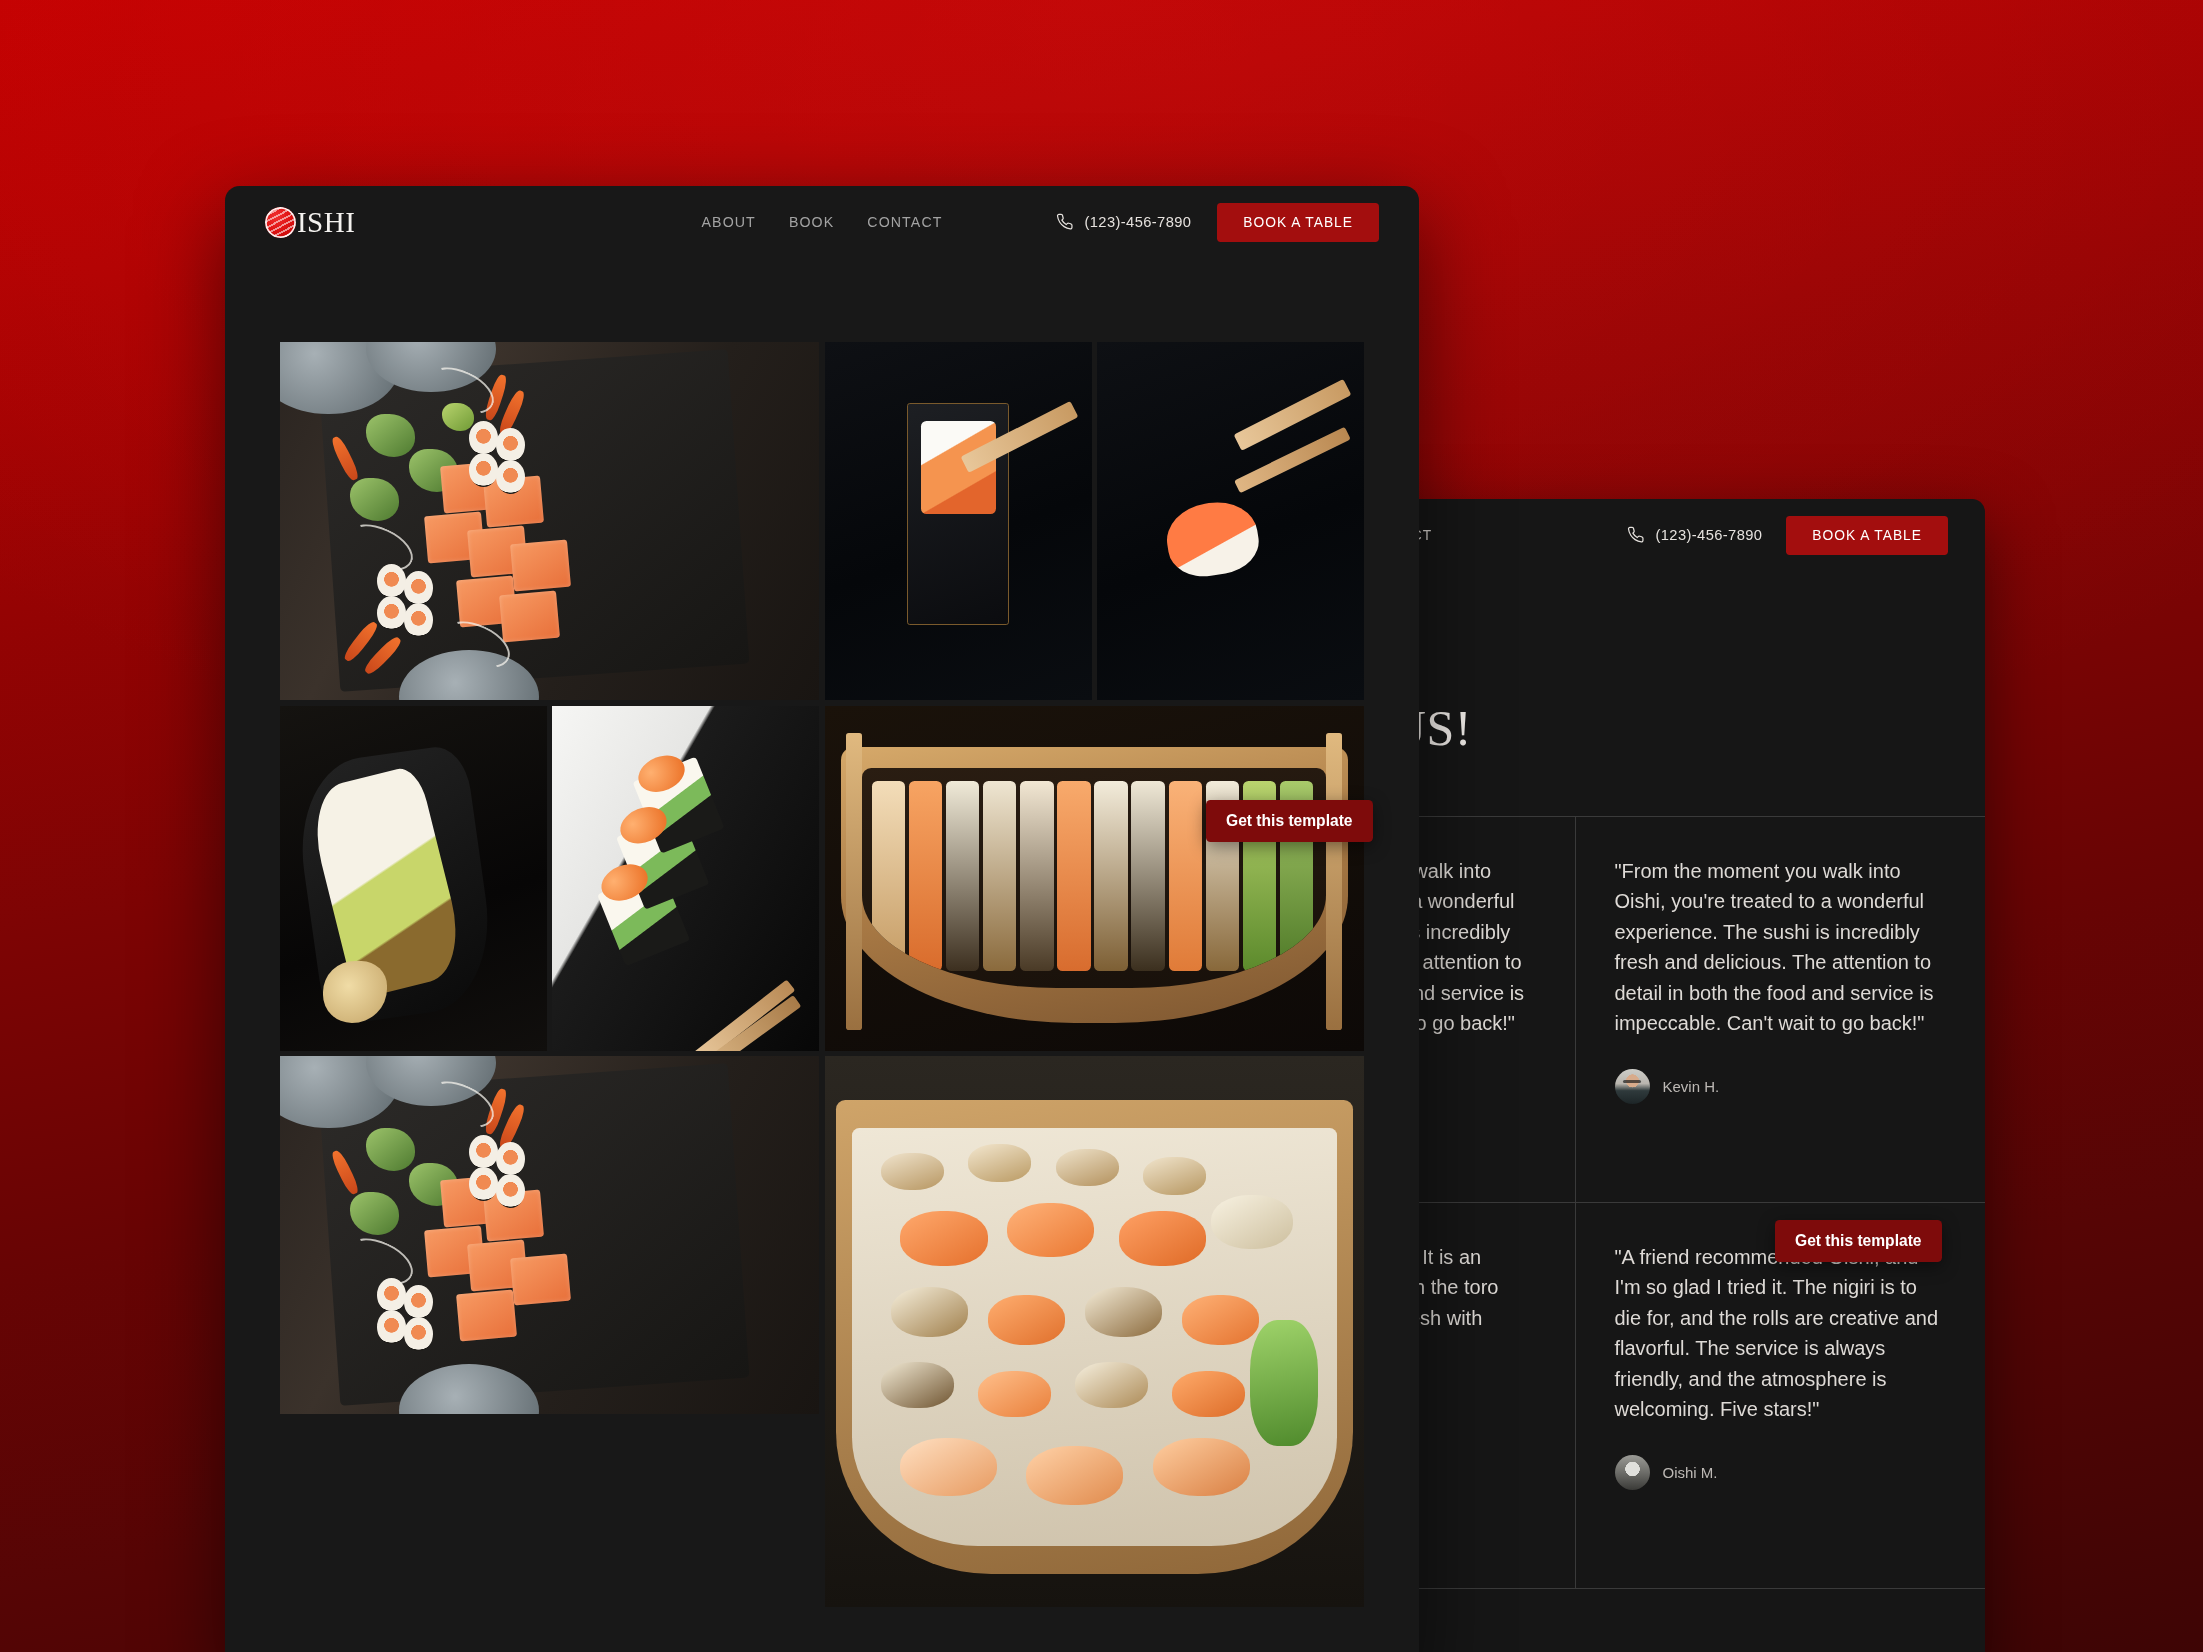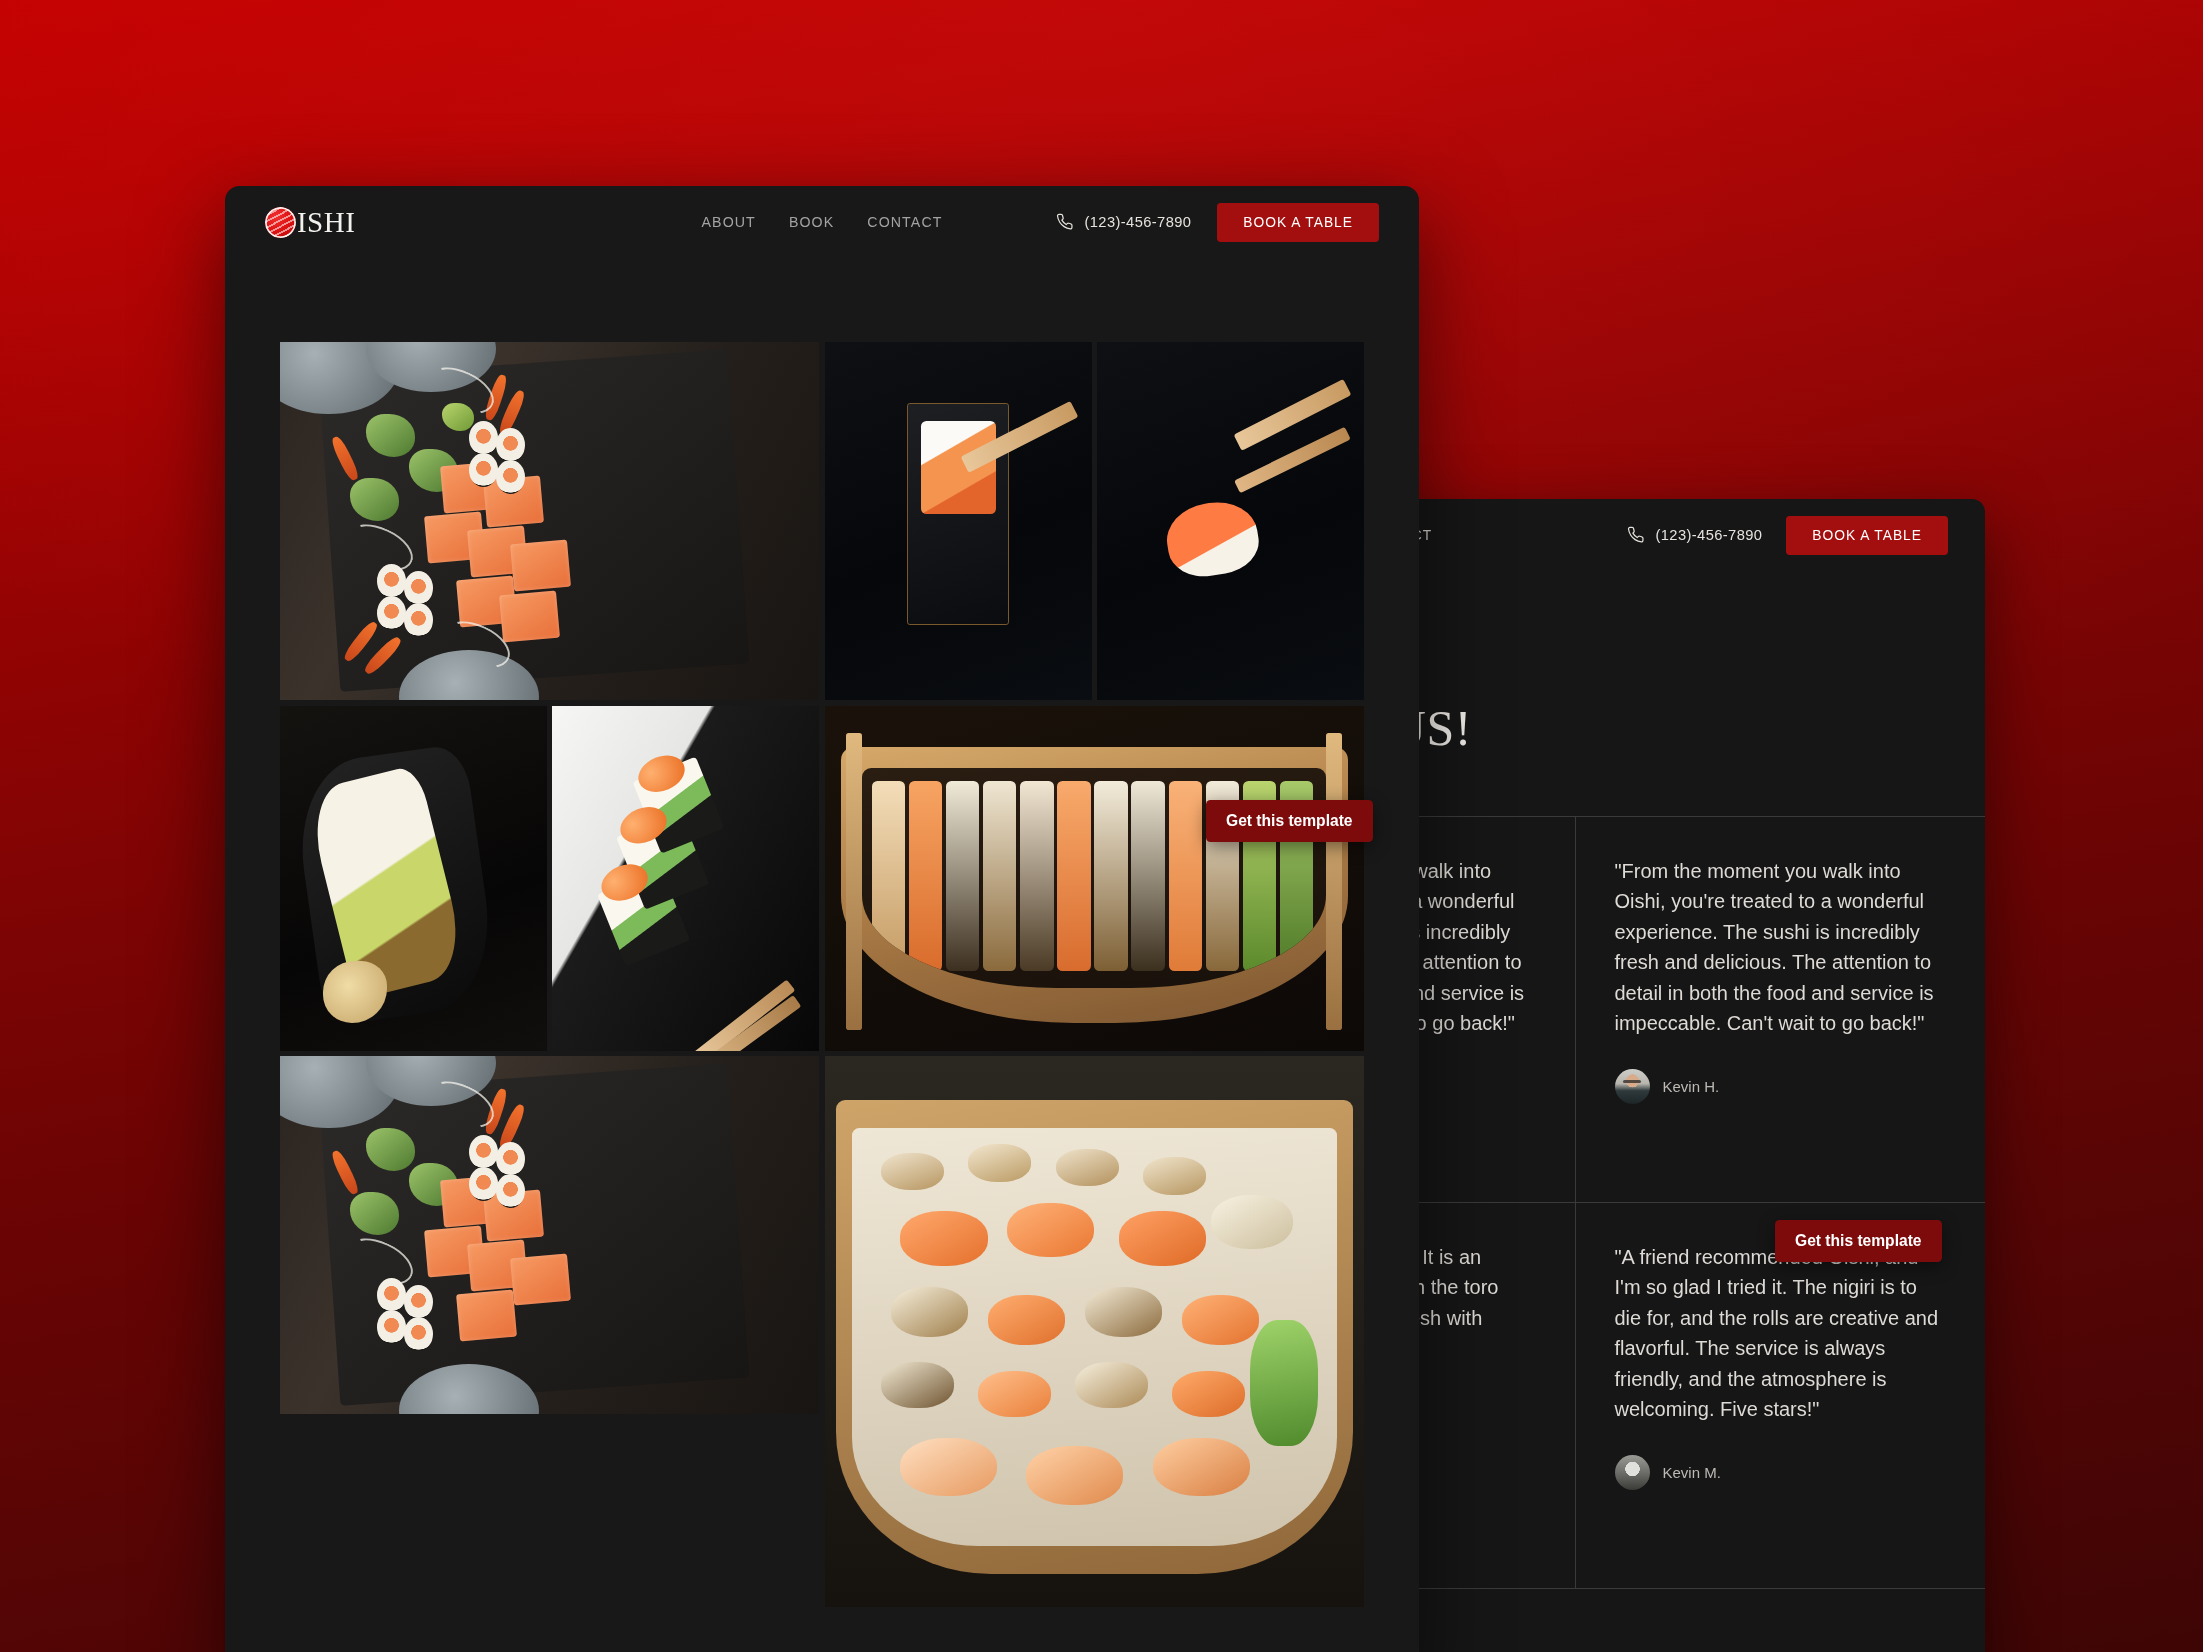--- a/index.html
+++ b/index.html
@@ -434,21 +434,21 @@
     </div>
 
     <div class="t-cell">
       <p class="t-quote">"The best sushi in town. It is an amazing experience with the toro and it is amazing. It's fresh with every bite."</p>
     </div>
 
     <div class="t-cell">
       <p class="t-quote">"A friend recommended Oishi, and I'm so glad I tried it. The nigiri is to die for, and the rolls are creative and flavorful. The service is always friendly, and the atmosphere is welcoming. Five stars!"</p>
       <div class="t-author">
         <div class="t-avatar av-laura"></div>
-        <span class="t-name">Kevin M.</span>
+        <span class="t-name">Oishi M.</span>
       </div>
     </div>
 
   </div>
 </div>
 
 <div class="window win-front">
 
   <div class="site-header">
     <div class="brand">

